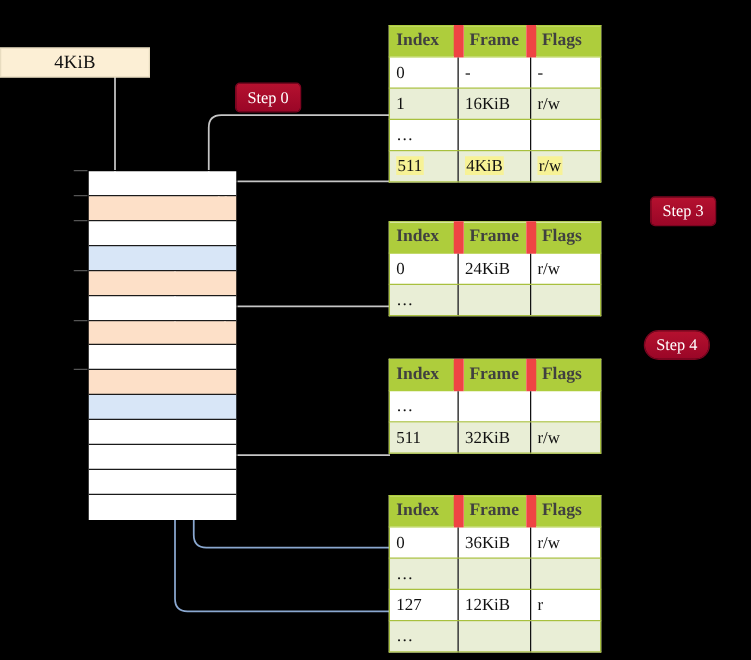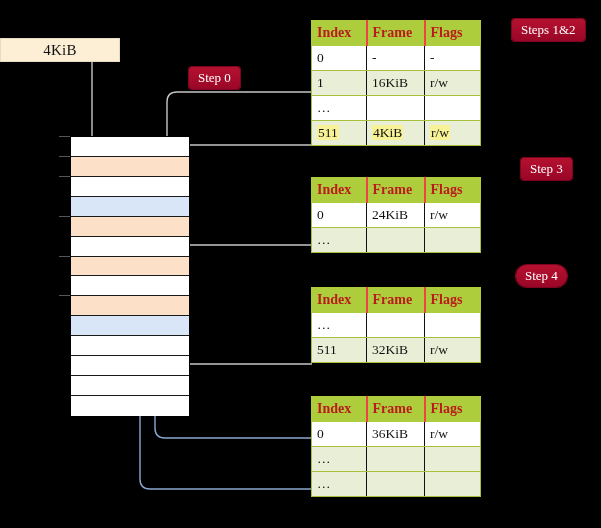--- a/index.html
+++ b/index.html
@@ -94,30 +94,30 @@
     box-sizing: border-box;
     border: 1px solid #a8c03e;
     padding: 2px 5px 3px 5px;
     text-align: left;
     height: 25px;
     overflow: hidden;
     white-space: nowrap;
   }
   .ptable th {
     background: #aecd3c;
-    color: #b91c1c;
+    color: #404040;
     font-weight: bold;
     border-color: #ffffff;
     border-top-color: #aecd3c;
     border-left-color: #aecd3c;
     border-right-color: #aecd3c;
     border-bottom-color: #aecd3c;
     font-size: 14px;
   }
-  .ptable th + th { border-left: 2px solid #ef4444; }
+  .ptable th + th { border-left: 8px solid #ef4444; }
   .ptable td { border-left: 1px solid #111111; border-right: 1px solid #111111; }
   .ptable td:first-child { border-left: 1px solid #a8c03e; }
   .ptable td:last-child  { border-right: 1px solid #a8c03e; }
   .ptable tr.alt td { background: #e9eed6; }
   .ptable tr.norm td { background: #ffffff; }
   .ptable td.hl > span { background: #f7f296; padding: 0 1px; }
   .ptable col.c-index { width: 55px; }
   .ptable col.c-frame { width: 58px; }
   .ptable col.c-flags { width: 56px; }
 
@@ -166,23 +166,20 @@
       <path d="M312,489 L150,489 Q140,489 140,479 L140,212" fill="none" stroke="#8aa8d0" stroke-width="1.4" marker-end="url(#blue-arrow)"></path>
     </g>
   </svg>
 
   <div class="srcbox" style="left:0px; top:38px; width:120px; height:24px;">
     <span>4KiB</span>
   </div>
 
   <div class="badge" style="left:189px; top:41px;margin-top:26px;">
     <span>Step 0</span>
-  </div>
-  <div class="badge" style="left:512px; top:19px;">
-    <span>Steps 1&amp;2</span>
   </div>
   <div class="badge" style="left:521px; top:158px;">
     <span>Step 3</span>
   </div>
   <div class="badge" style="left:516px; top:265px;border-radius:11px;">
     <span>Step 4</span>
   </div>
 
   <div id="memcol" style="left:70px; top:136px; width:120px; height:279px;">
       <div class="memrow plain" style="height: 19.9286px;"></div>
@@ -318,20 +315,25 @@
         <tr class="norm">
           <td>0</td>
           <td>36KiB</td>
           <td>r/w</td>
         </tr>
         <tr class="alt">
           <td class="dots">…</td>
           <td></td>
           <td></td>
         </tr>
+        <tr class="norm">
+          <td>127</td>
+          <td>12KiB</td>
+          <td>r</td>
+        </tr>
         <tr class="alt">
           <td class="dots">…</td>
           <td></td>
           <td></td>
         </tr>
       </tbody>
   </table>
 
 </div>
 

